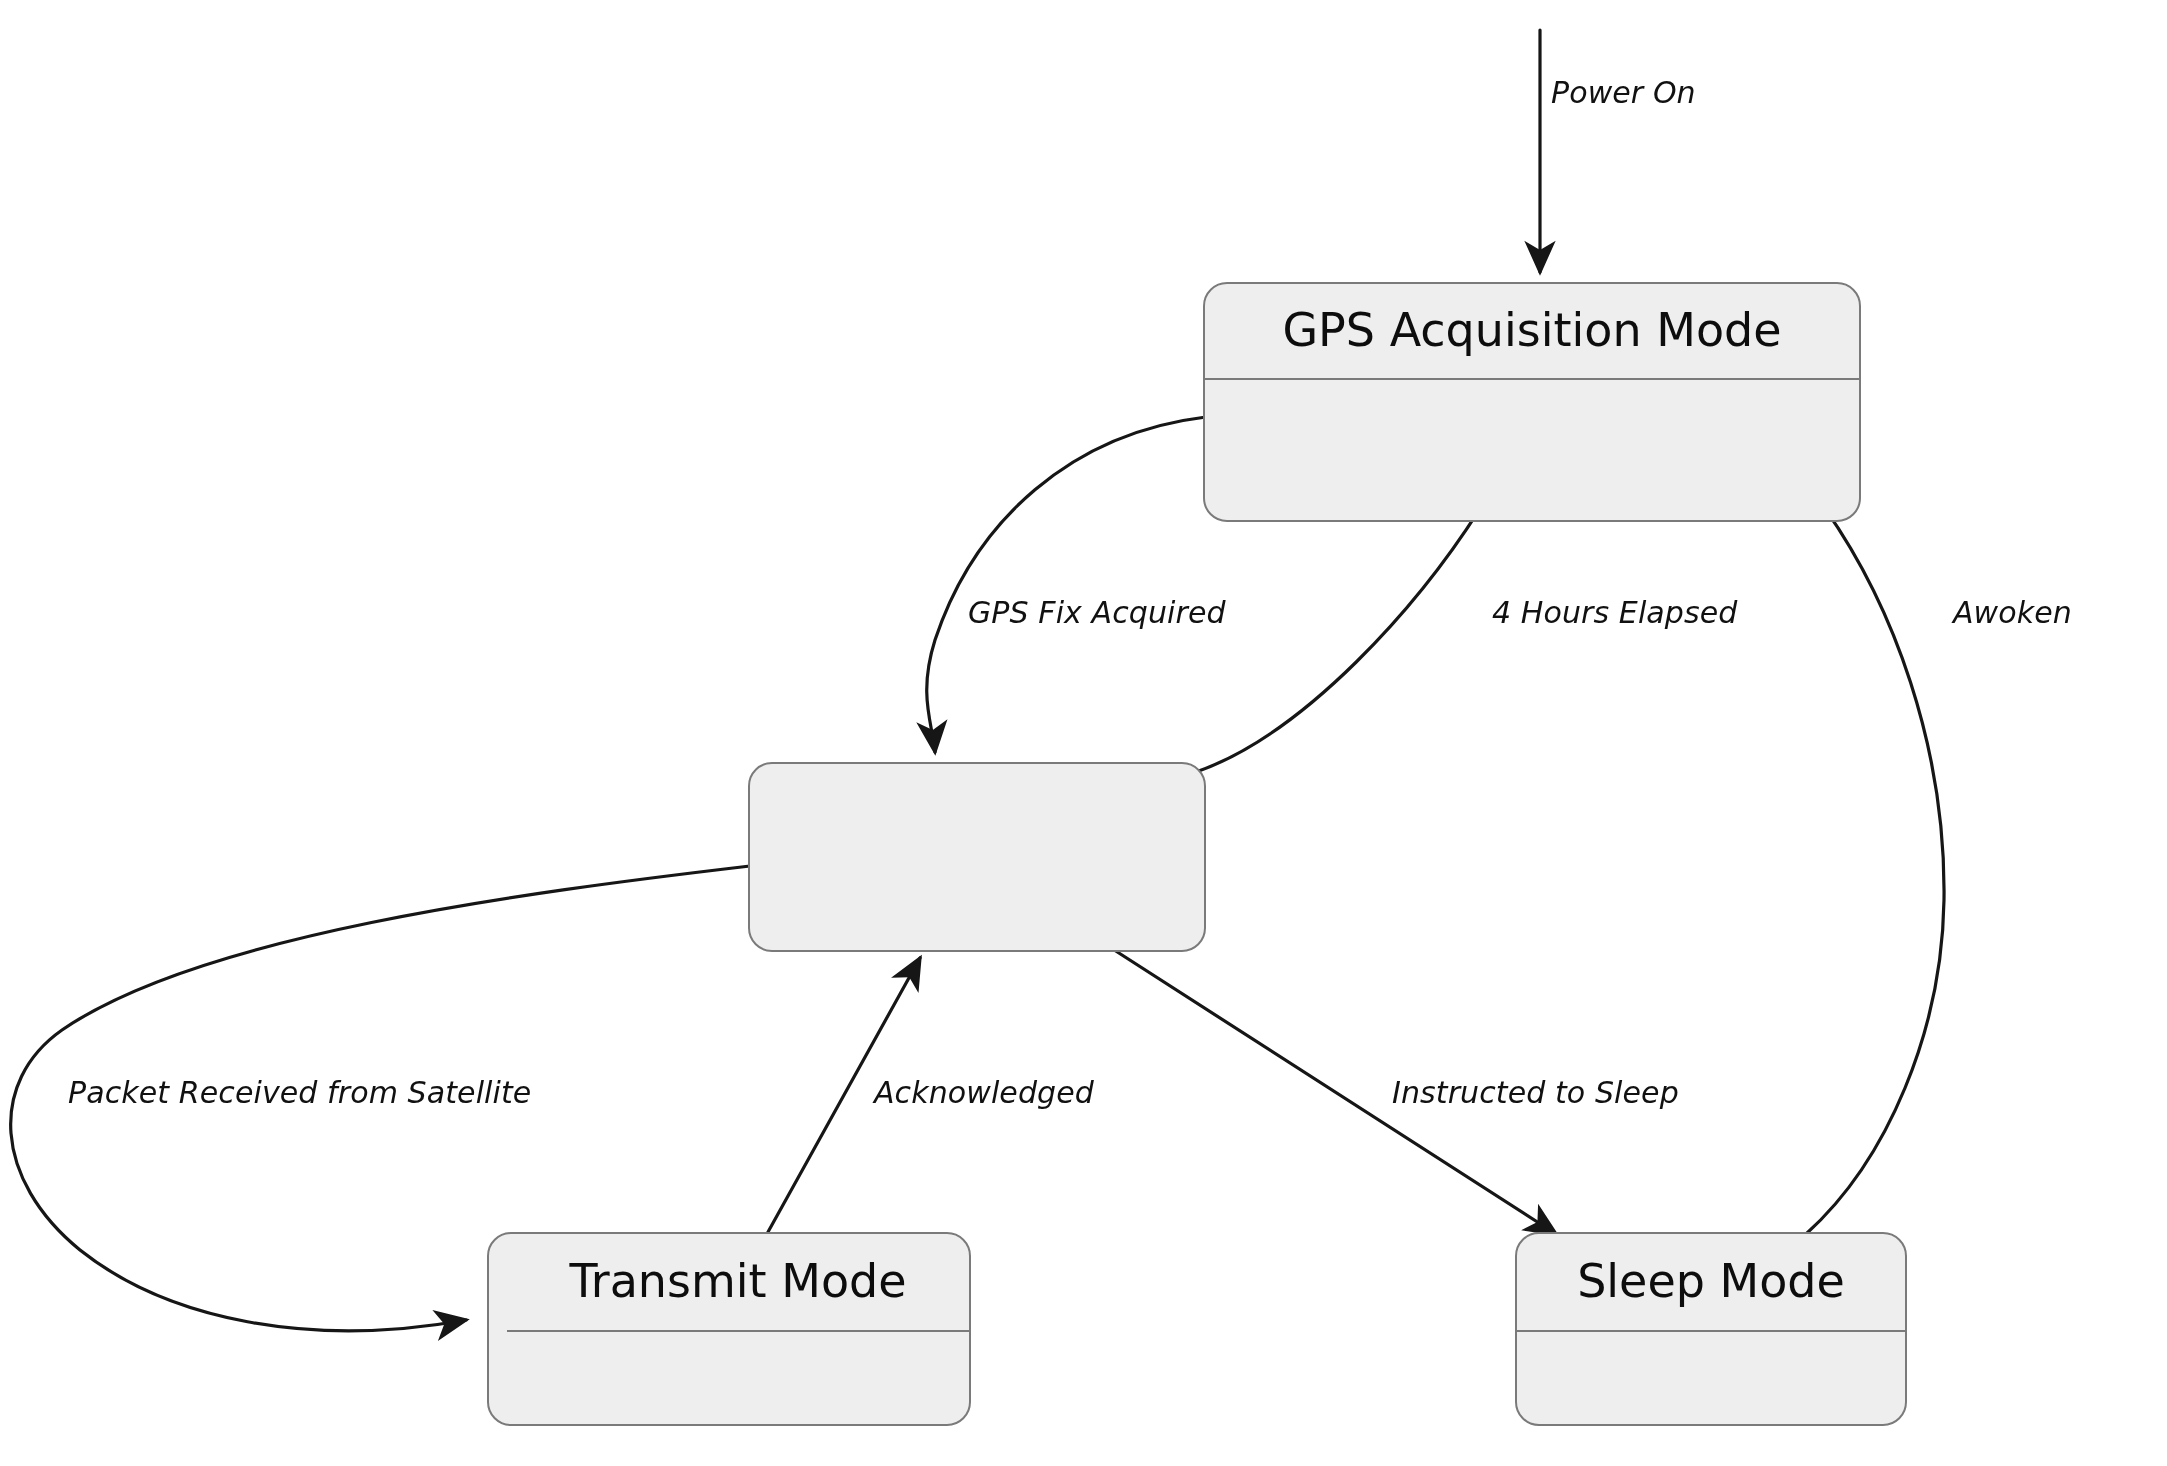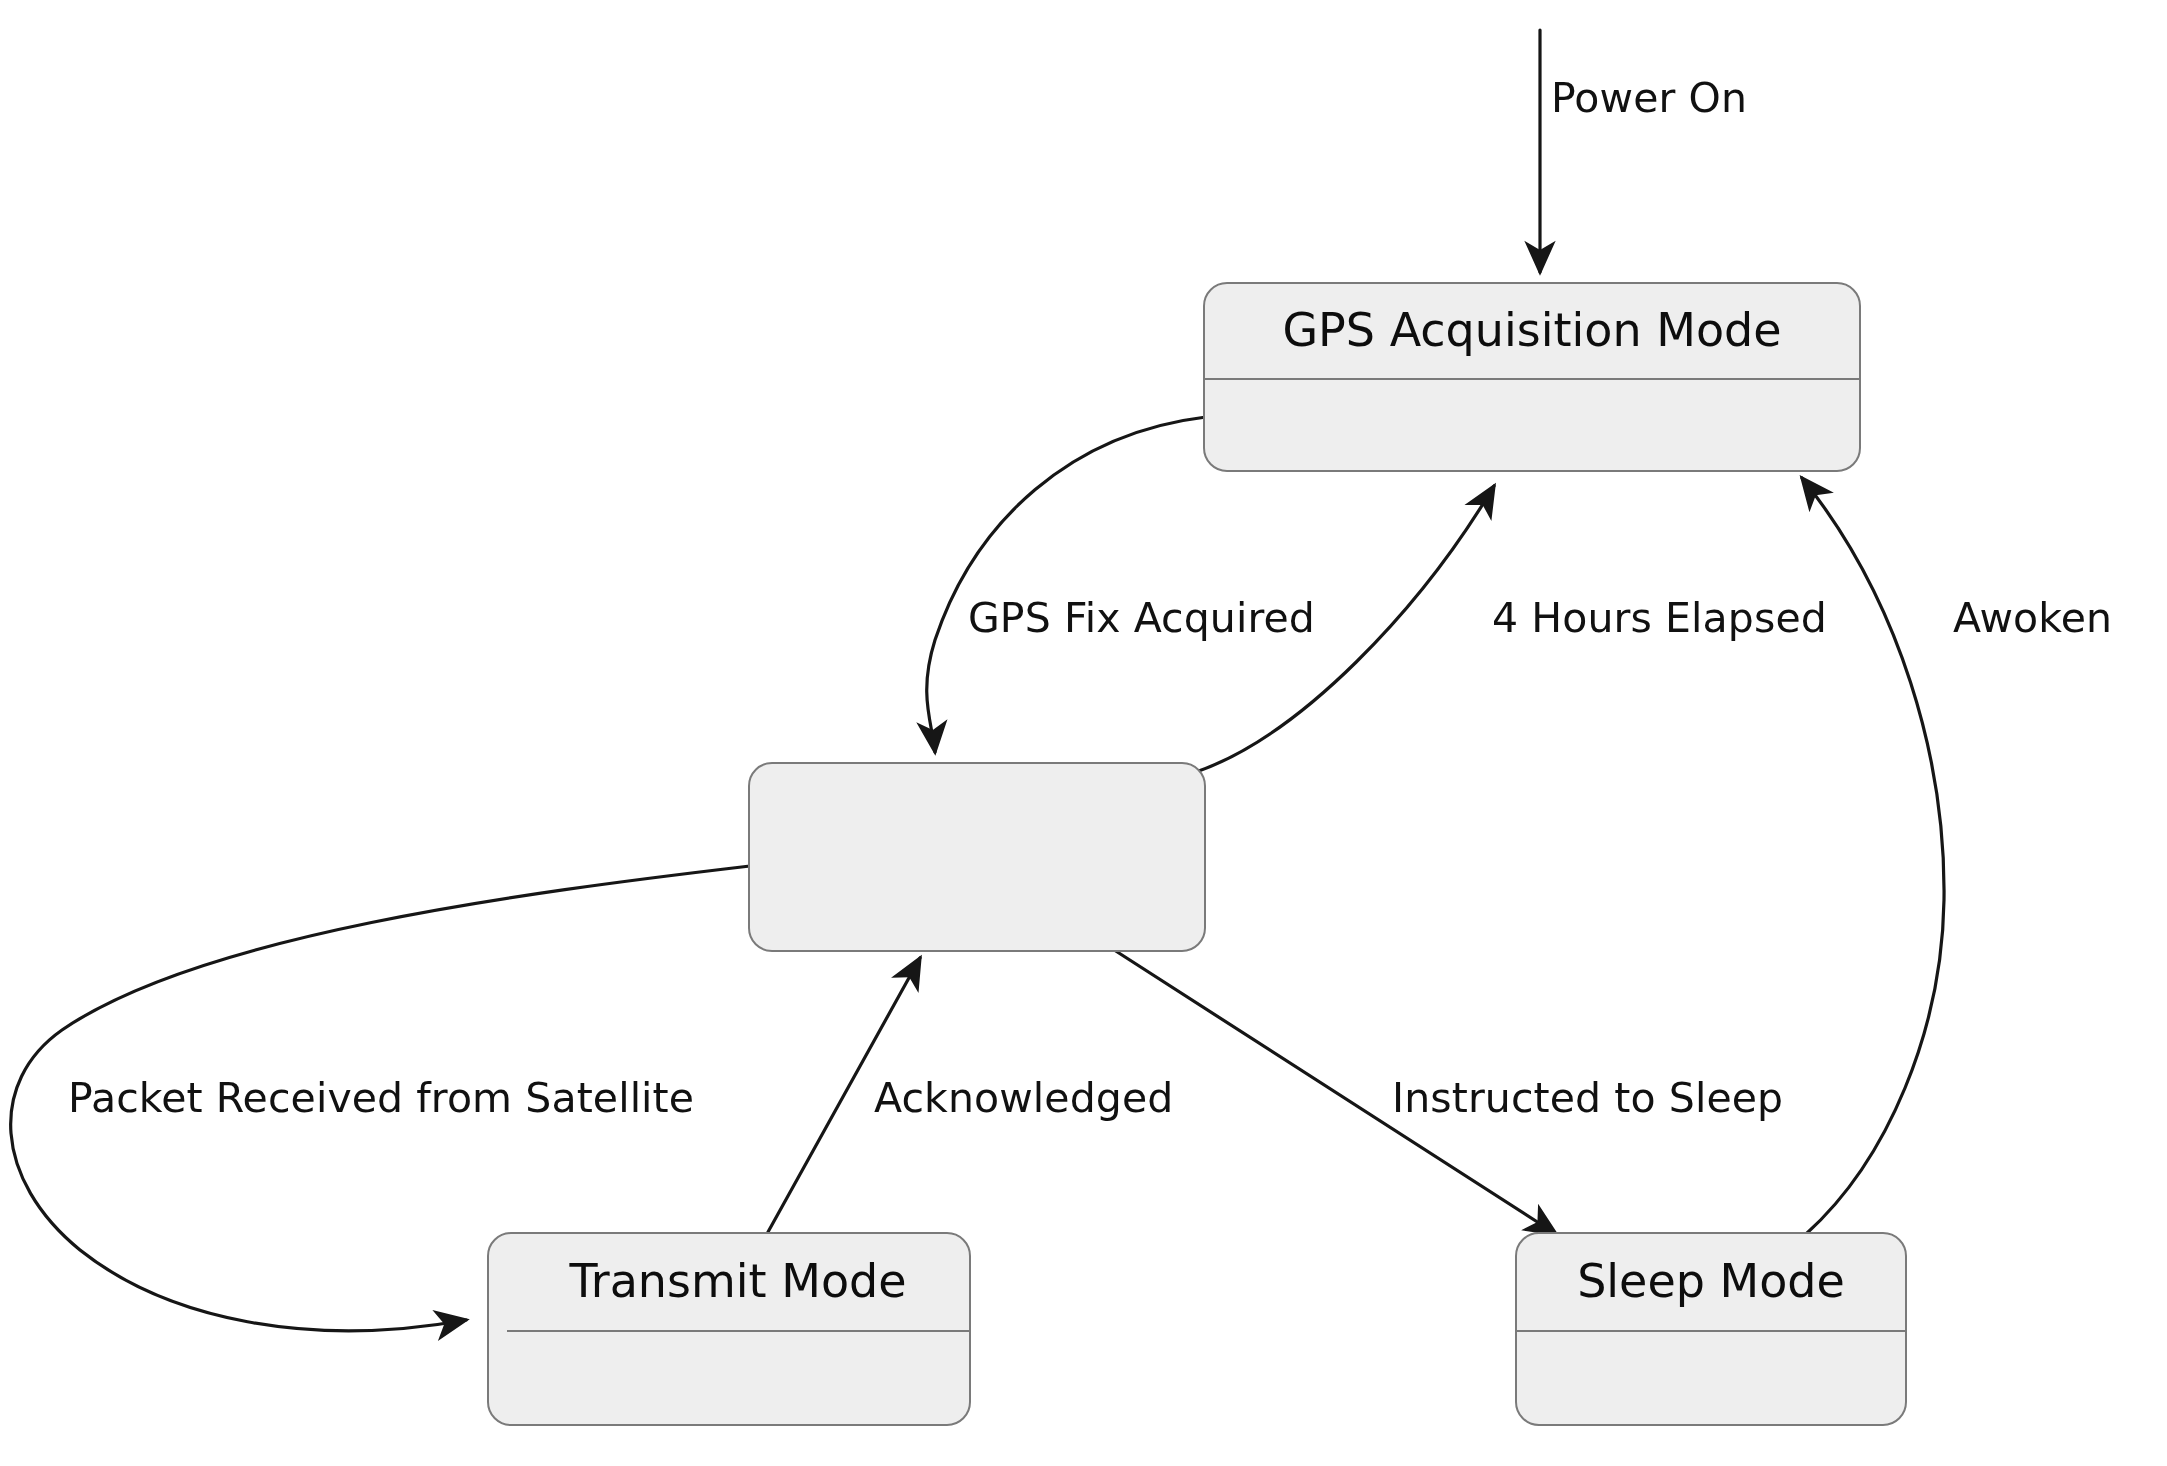--- a/index.html
+++ b/index.html
@@ -28,25 +28,26 @@
   .edge-path {
     fill: none;
     stroke: #161616;
     stroke-width: 3.2;
     stroke-linecap: round;
     stroke-linejoin: round;
   }
   .edge-label {
     position: absolute;
     font-family: "DejaVu Sans", sans-serif;
-    font-size: 41px;
+    font-size: 30px;
     color: #111111;
     white-space: nowrap;
     line-height: 1;
     letter-spacing: 0.1px;
+    font-style: italic;
   }
   .state-node {
     position: absolute;
     box-sizing: border-box;
     background: #eeeeee;
     border: 2.5px solid #7a7a7a;
     border-radius: 24px;
     overflow: hidden;
   }
   .state-title-row {
@@ -89,21 +90,21 @@
 
     <path class="edge-path" marker-end="url(#arrowhead)" d="M 750 866 C 520 893, 200 935, 62 1030 C -12 1082, -6 1180, 80 1250 C 168 1320, 310 1348, 466 1320"></path>
 
     <path class="edge-path" marker-end="url(#arrowhead)" d="M 768 1232 L 920 958"></path>
 
     <path class="edge-path" marker-end="url(#arrowhead)" d="M 1108 946 L 1556 1234"></path>
 
     <path class="edge-path" marker-end="url(#arrowhead)" d="M 1806 1234 C 1888 1160, 1942 1030, 1944 900 C 1946 760, 1900 600, 1802 478"></path>
   </svg>
 
-  <div class="state-node" id="node-gps-acquisition-mode" style="left: 1203px; top: 282px; width: 658px; height: 190px;">
+  <div class="state-node" id="node-gps-acquisition-mode" style="left: 1203px; top: 282px; width: 658px; height: 240px;">
     <div class="state-title-row" style="height: 96px;">
       <span class="state-title">GPS Acquisition Mode</span>
     </div>
     <div class="state-body" style="height: 94px;"></div>
   </div>
 
   <div class="state-node" id="node-receive-mode" style="left: 748px; top: 762px; width: 458px; height: 190px;">
     <div class="state-body" style="height: 90px;"></div>
   </div>
 

